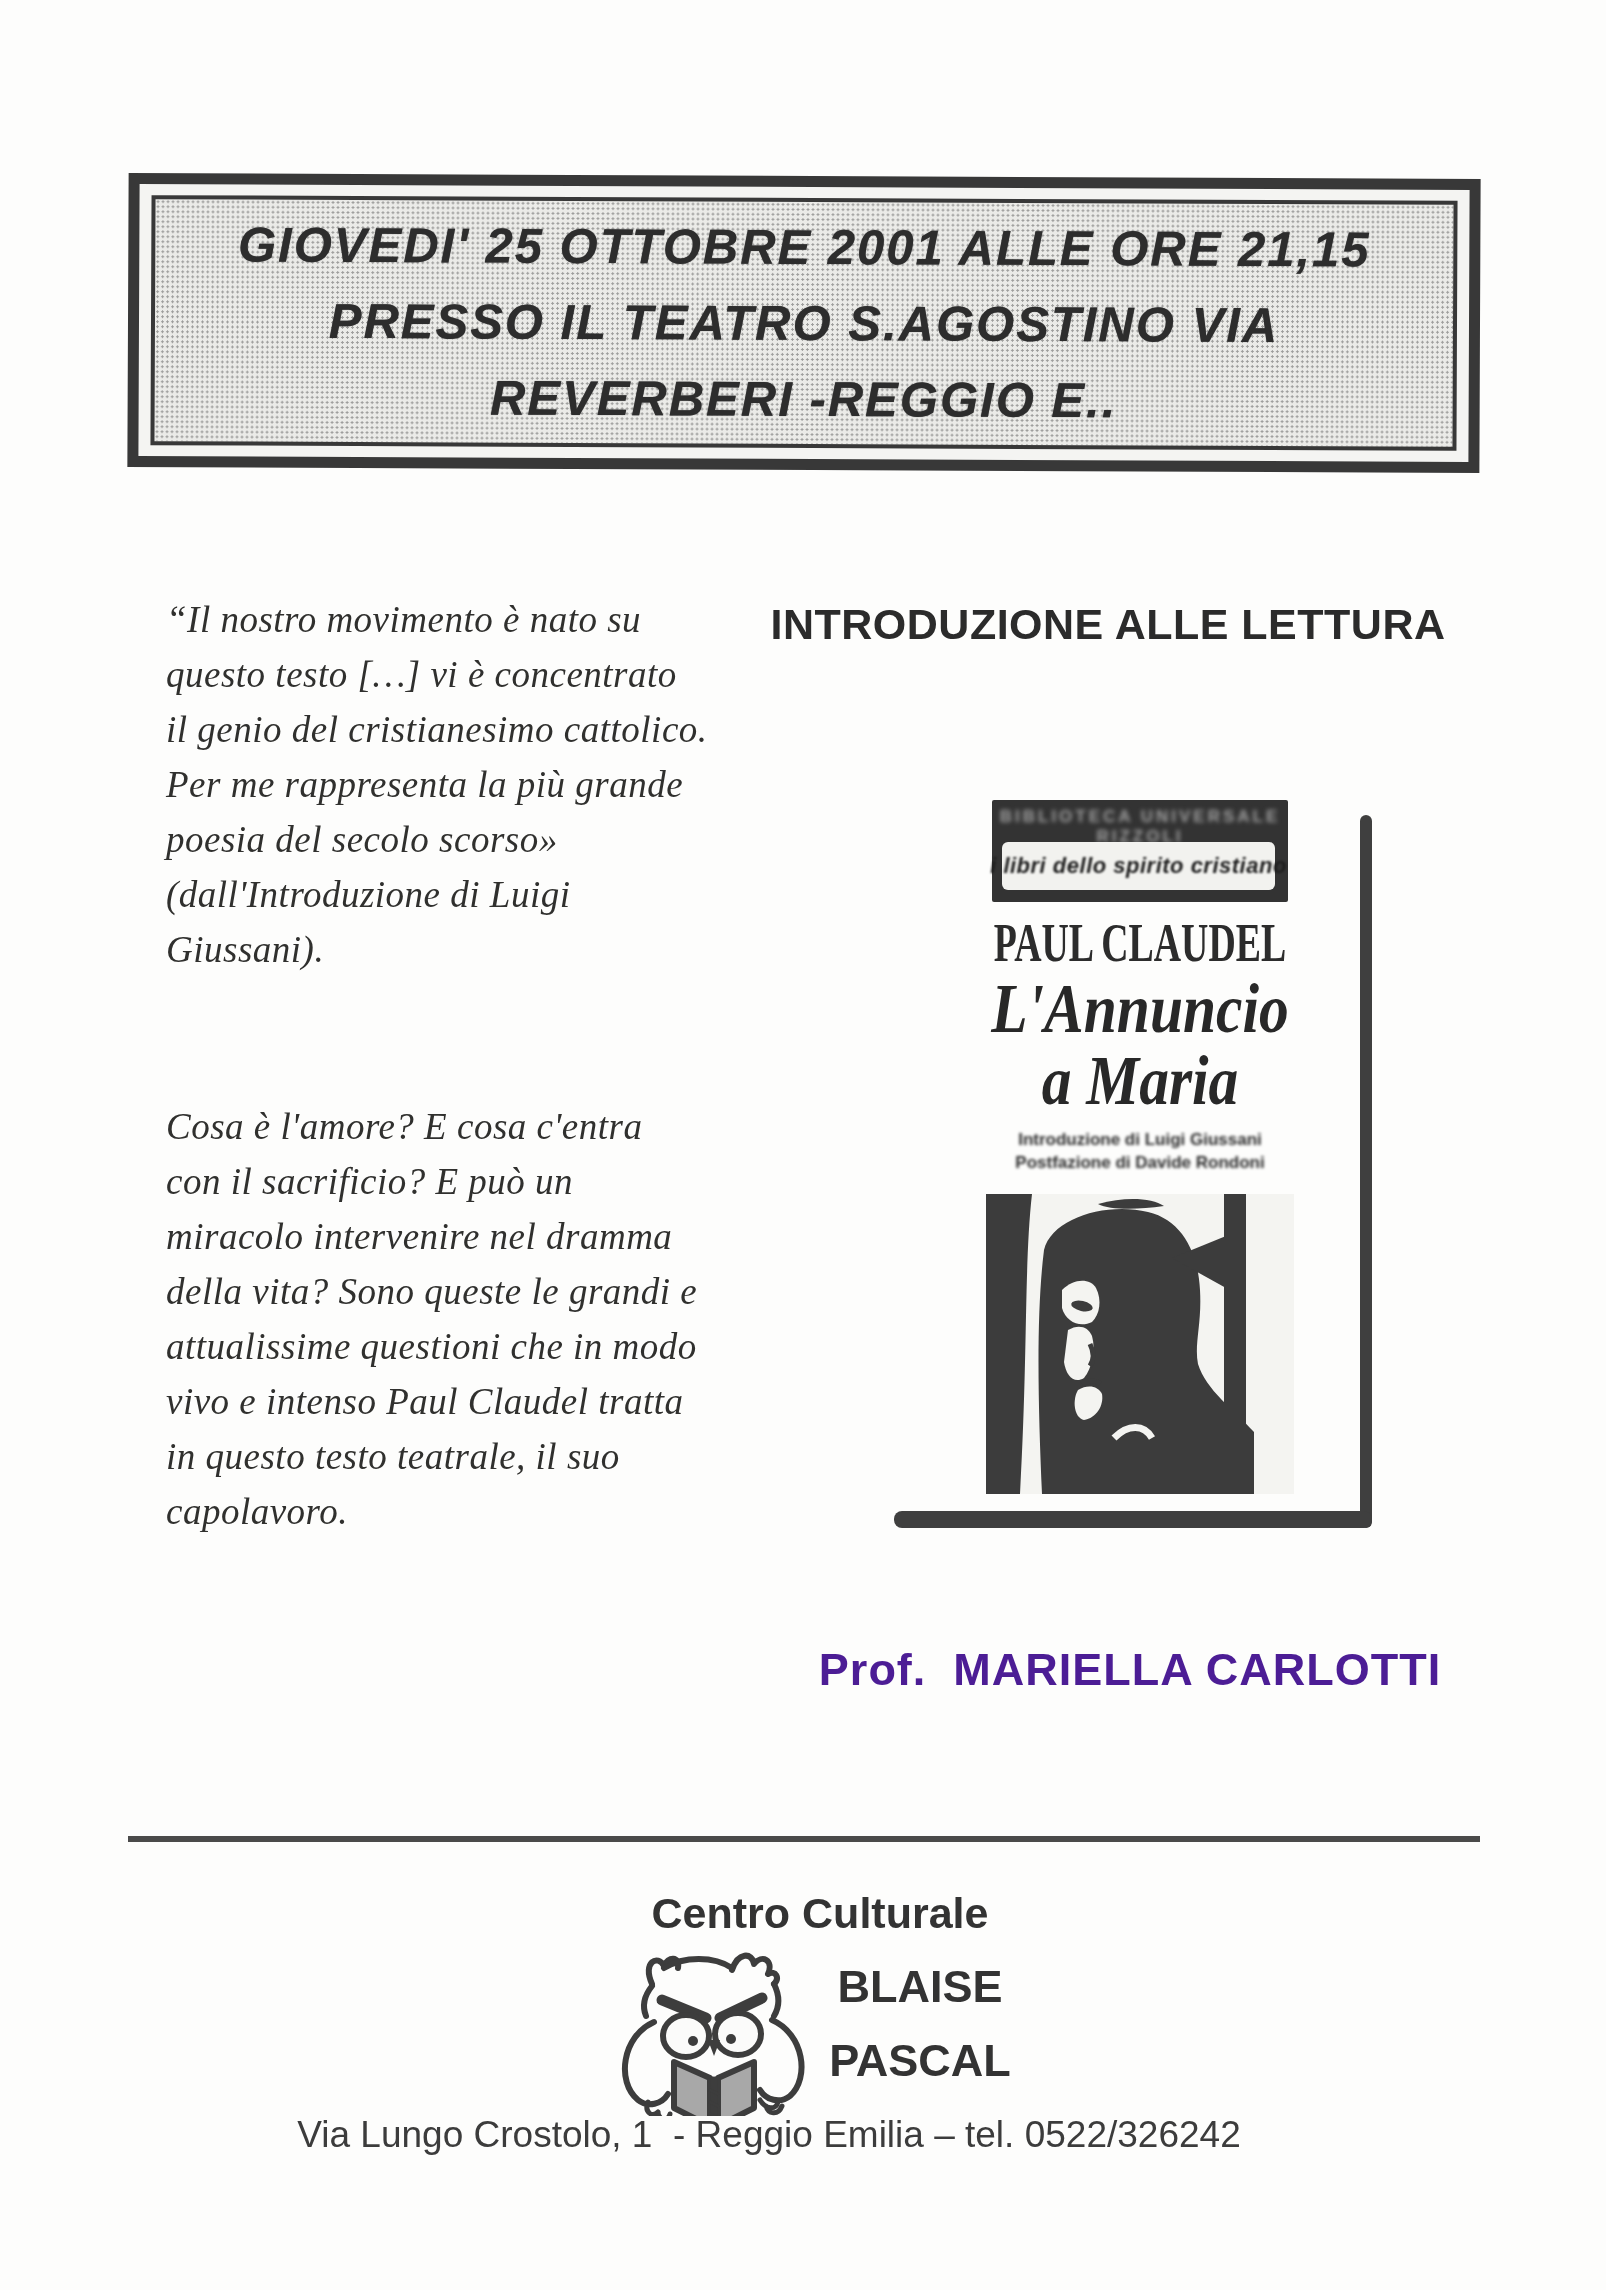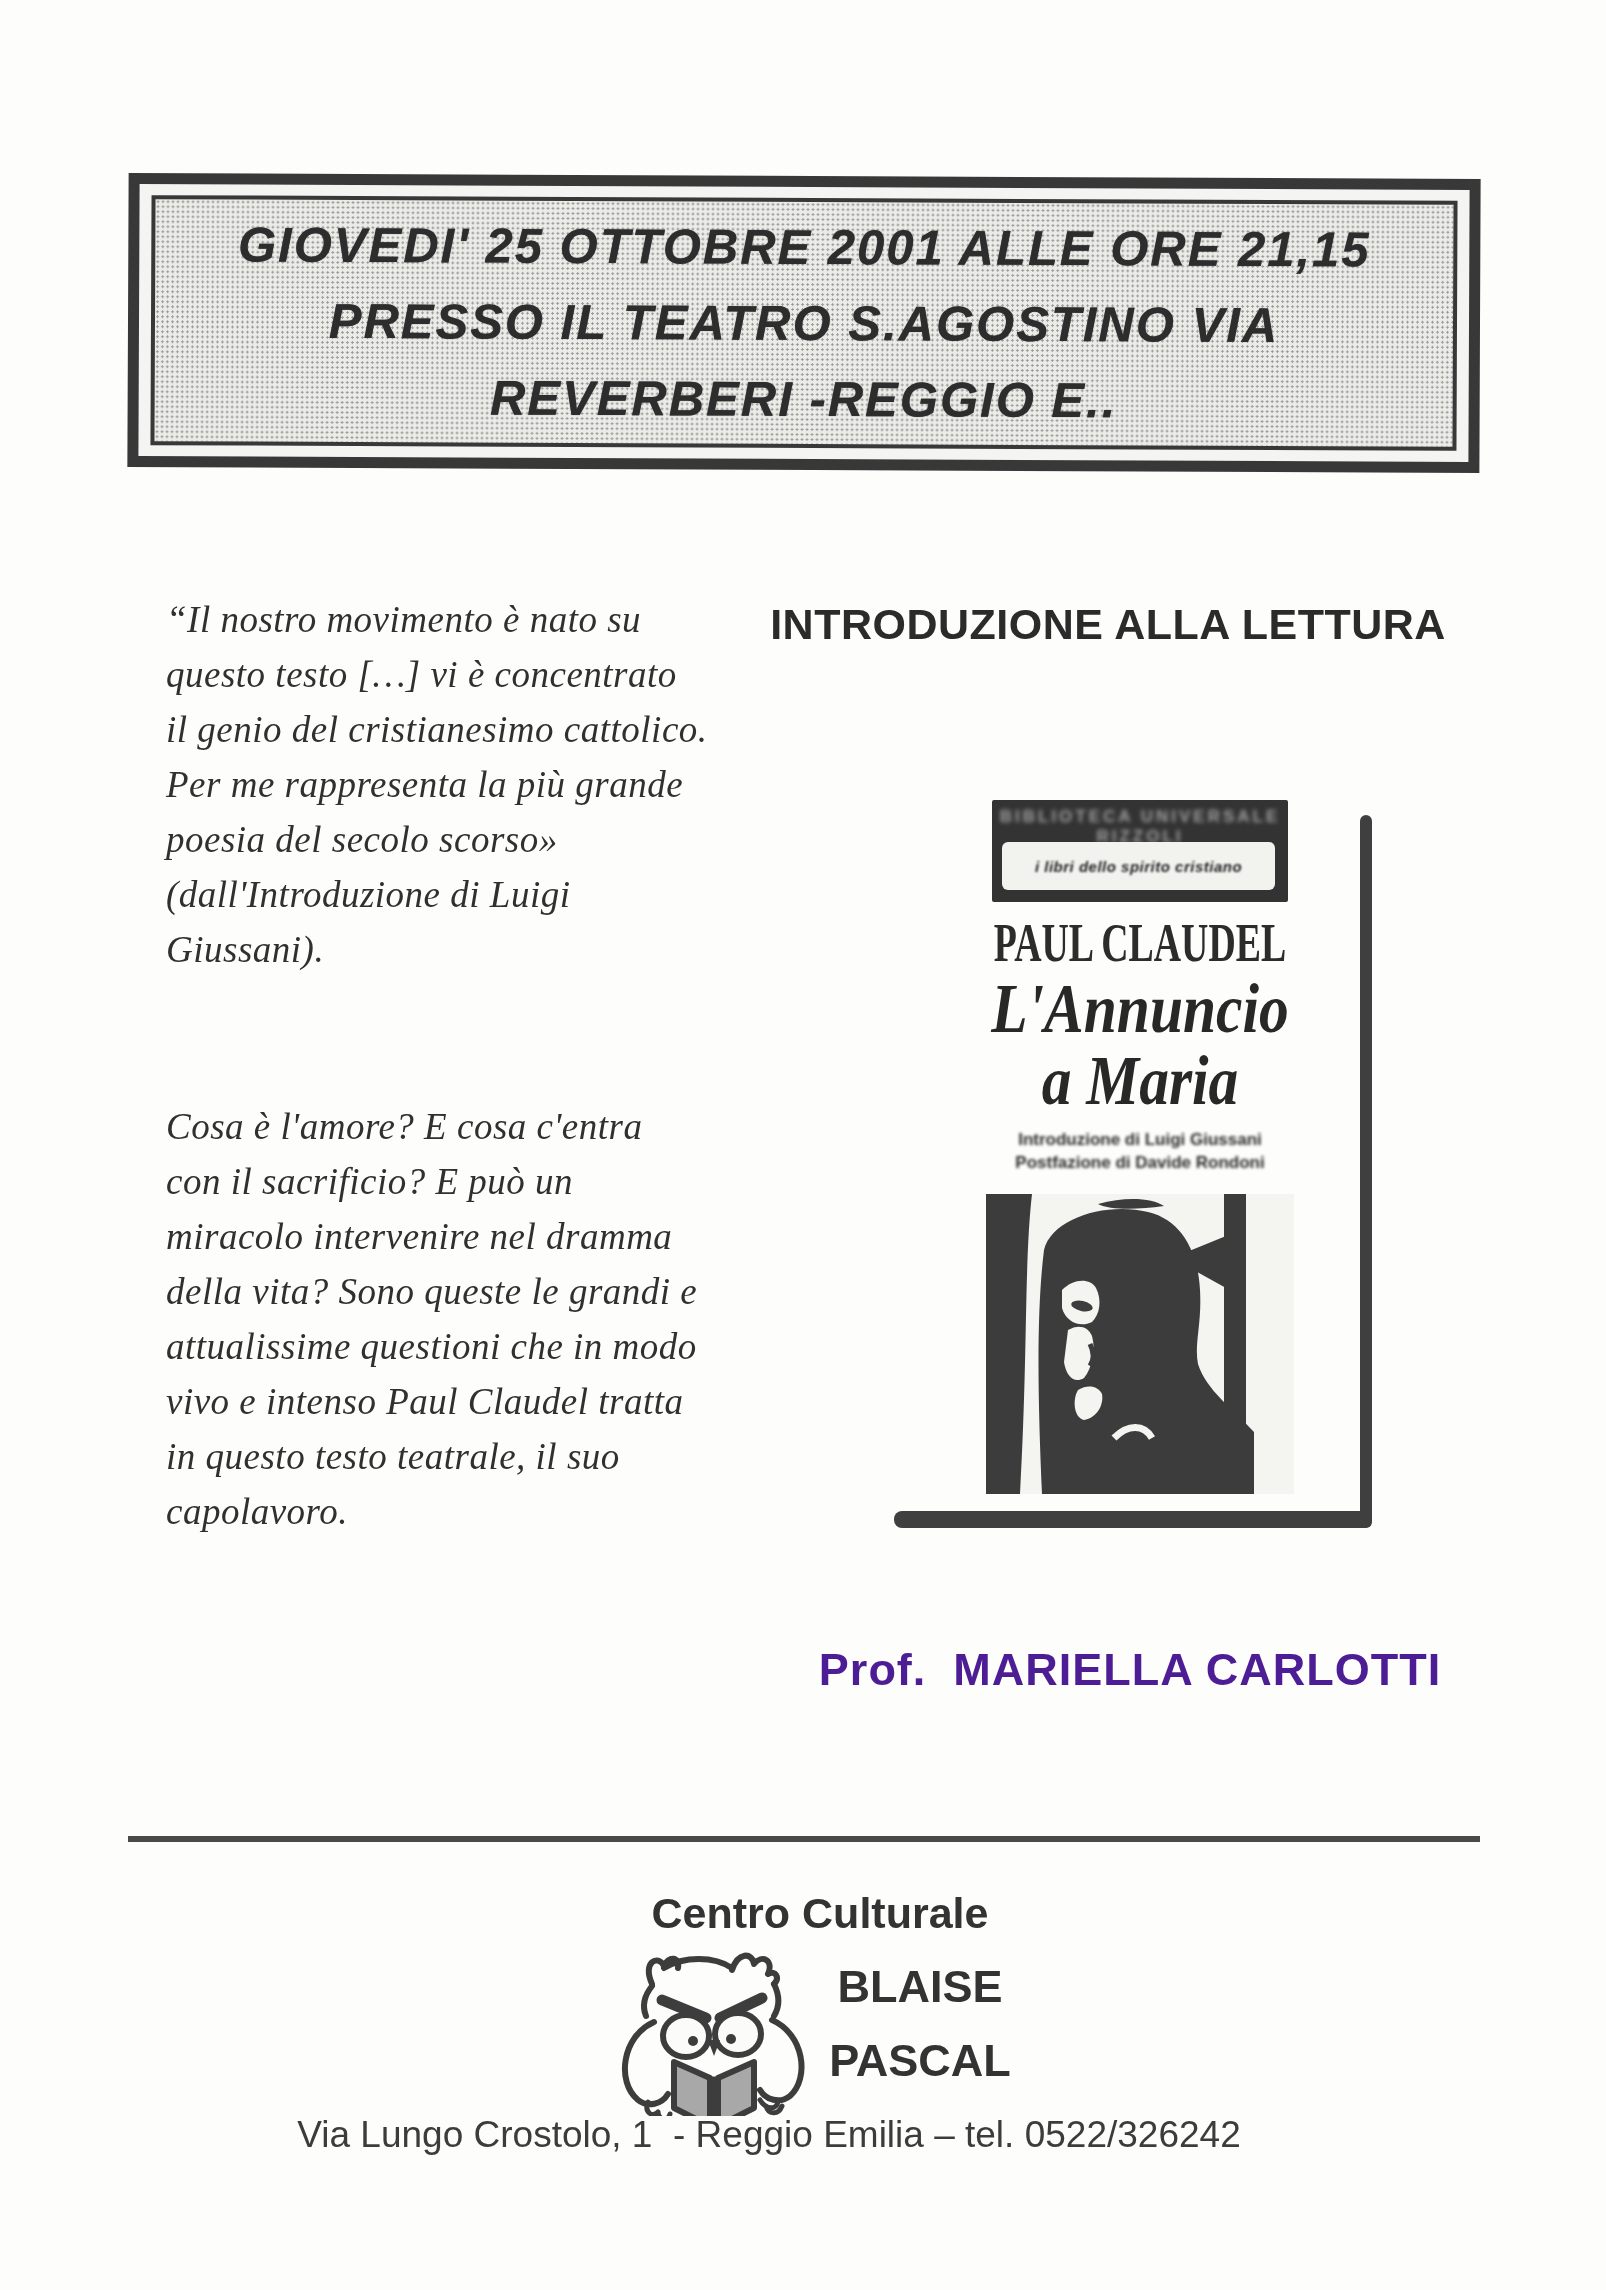--- a/index.html
+++ b/index.html
@@ -53,21 +53,21 @@
     position:absolute; top:7px; left:0; right:0; text-align:center;
     color:#a0a0a0; font-size:17px; font-weight:bold; letter-spacing:3px;
     filter:blur(2.2px);
   }
   .series-label-box {
     position:absolute; left:10px; right:13px; top:42px; bottom:12px;
     background:#f2f2ef; border-radius:6px;
     display:flex; align-items:center; justify-content:center;
   }
   .series-label {
-    font-weight:bold; font-style:italic; font-size:15px; color:#1e1e1e;
+    font-weight:bold; font-style:italic; font-size:22px; color:#1e1e1e;
     filter:blur(0.9px); letter-spacing:0.5px; white-space:nowrap;
   }
   .cover-author {
     margin-top:14px; font-family:"Liberation Serif", serif; font-weight:bold;
     font-size:54px; line-height:54px; color:#2c2c2c;
     transform:scaleX(0.70); transform-origin:center; filter:blur(0.6px);
     white-space:nowrap;
   }
   .cover-title {
     font-family:"Liberation Serif", serif; font-weight:bold; font-style:italic;
@@ -147,21 +147,21 @@
       <div>con il sacrificio? E può un</div>
       <div>miracolo intervenire nel dramma</div>
       <div>della vita? Sono queste le grandi e</div>
       <div>attualissime questioni che in modo</div>
       <div>vivo e intenso Paul Claudel tratta</div>
       <div>in questo testo teatrale, il suo</div>
       <div>capolavoro.</div>
     </div>
 
   <div class="intro-heading">
-      <div>INTRODUZIONE ALLA LETTURA</div>
+      <div>INTRODUZIONE ALLE LETTURA</div>
     </div>
 
   <div class="book-cover">
     <div class="series-banner">
       <div class="series-top">BIBLIOTECA UNIVERSALE RIZZOLI</div>
       <div class="series-label-box">
         <span class="series-label">i libri dello spirito cristiano</span>
       </div>
     </div>
     <div class="cover-author">PAUL CLAUDEL</div>

